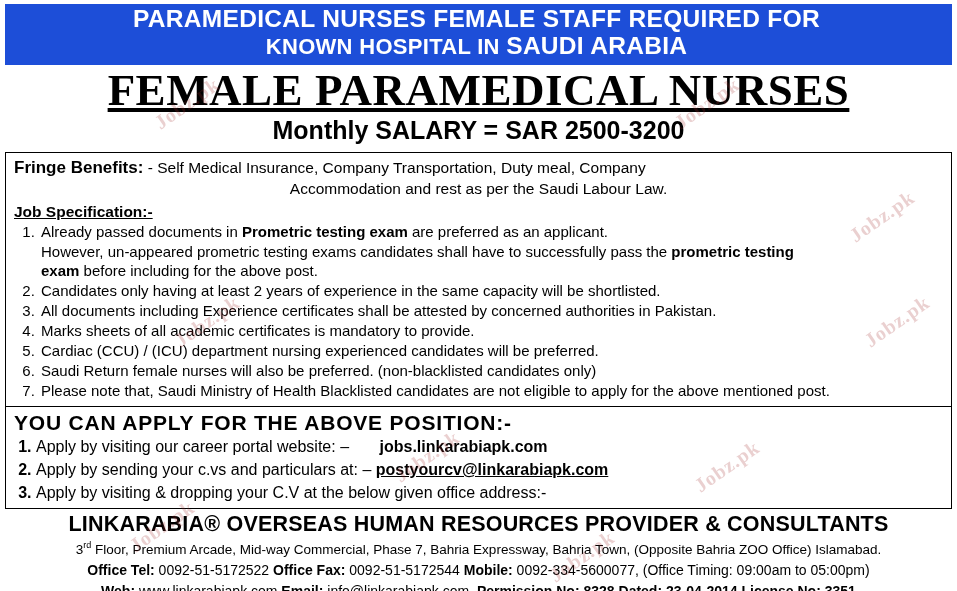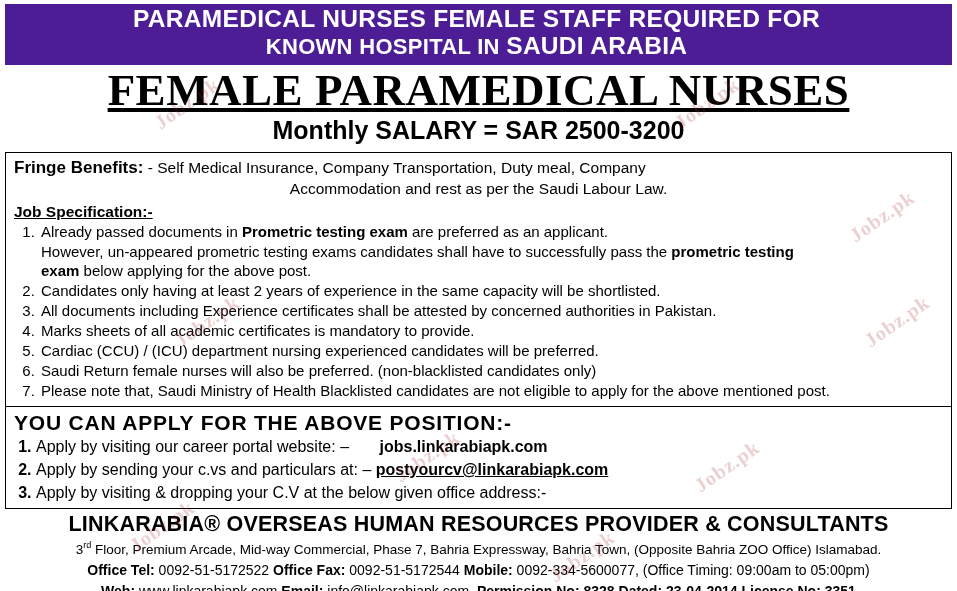--- a/index.html
+++ b/index.html
@@ -27,21 +27,21 @@
     font-size: 20px;
     font-weight: bold;
     letter-spacing: 1px;
     transform: rotate(-35deg);
     pointer-events: none;
     white-space: nowrap;
     z-index: 5;
   }
   
   .band {
-    background: #4c1d95;
+    background: #1d4ed8;
     color: #fff;
     text-align: center;
     padding: 2px 8px 5px 4px;
   }
   .band .l1 {
     font-weight: bold;
     font-size: 24.5px;
     letter-spacing: 0.3px;
     line-height: 1.08;
     white-space: nowrap;
@@ -178,21 +178,21 @@
       <b>Fringe Benefits:</b><span> - Self Medical Insurance, Company Transportation, Duty meal, Company</span>
       <span class="center2">Accommodation and rest as per the Saudi Labour Law.</span>
     </div>
 
     <div class="spec-head">Job Specification:-</div>
 
     <ol class="spec">
       <li>
         <span>Already passed documents in </span><b>Prometric testing exam</b><span> are preferred as an applicant.</span>
         <span class="cont"><span>However, un-appeared prometric testing exams candidates shall have to successfully pass the </span><b>prometric testing</b></span>
-        <span class="cont"><b>exam</b><span> below applying for the above post.</span></span>
+        <span class="cont"><b>exam</b><span> before including for the above post.</span></span>
       </li>
       <li><span>Candidates only having at least 2 years of experience in the same capacity will be shortlisted.</span></li>
       <li><span>All documents including Experience certificates shall be attested by concerned authorities in Pakistan.</span></li>
       <li><span>Marks sheets of all academic certificates is mandatory to provide.</span></li>
       <li><span>Cardiac (CCU) / (ICU) department nursing experienced candidates will be preferred.</span></li>
       <li><span>Saudi Return female nurses will also be preferred. (non-blacklisted candidates only)</span></li>
       <li><span>Please note that, Saudi Ministry of Health Blacklisted candidates are not eligible to apply for the above mentioned post.</span></li>
     </ol>
   </div>
 

